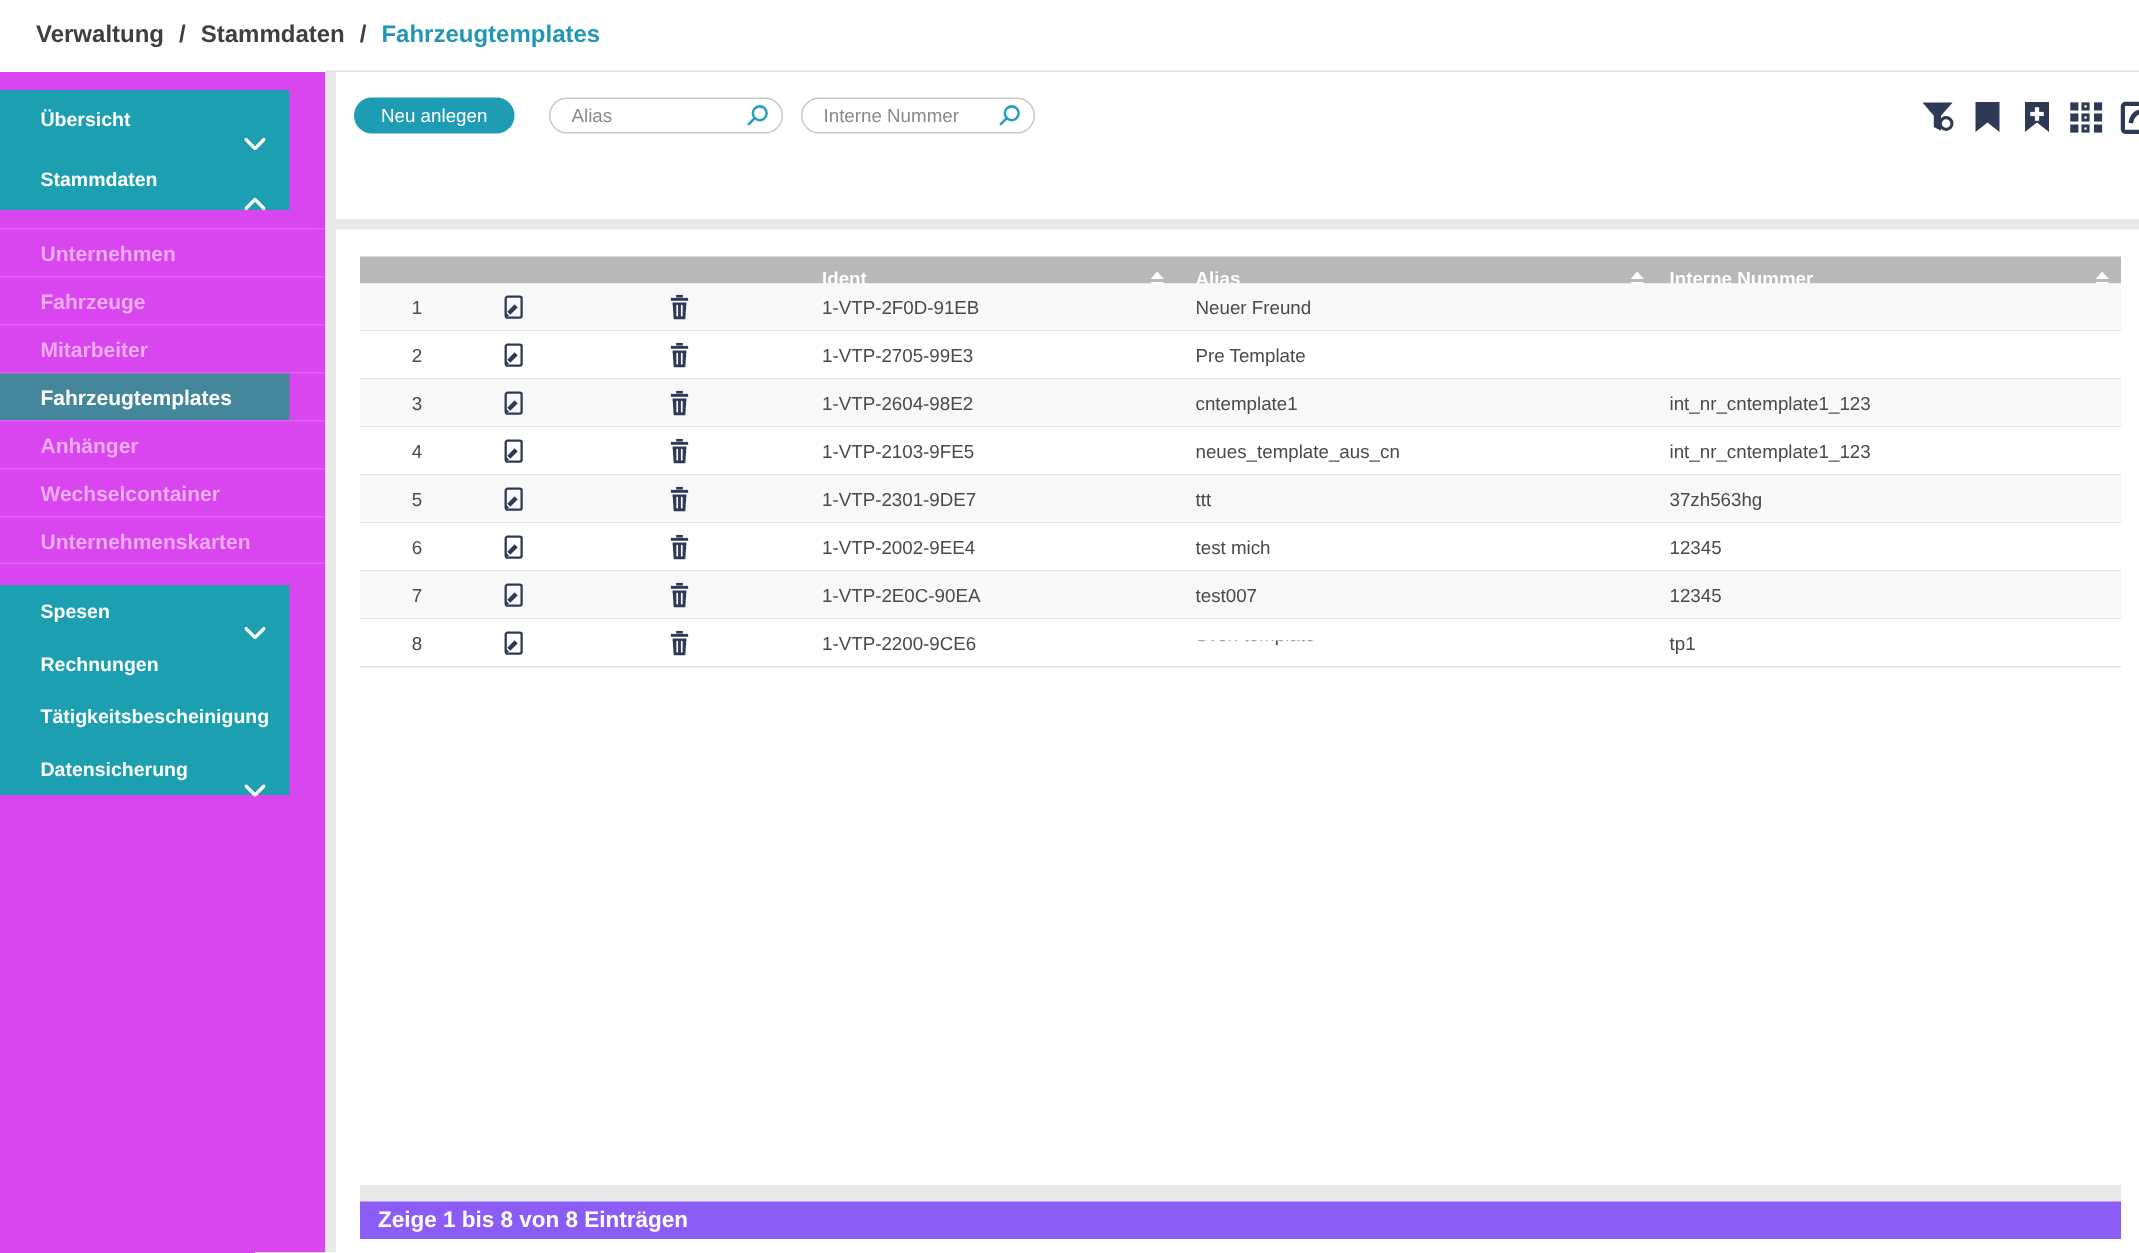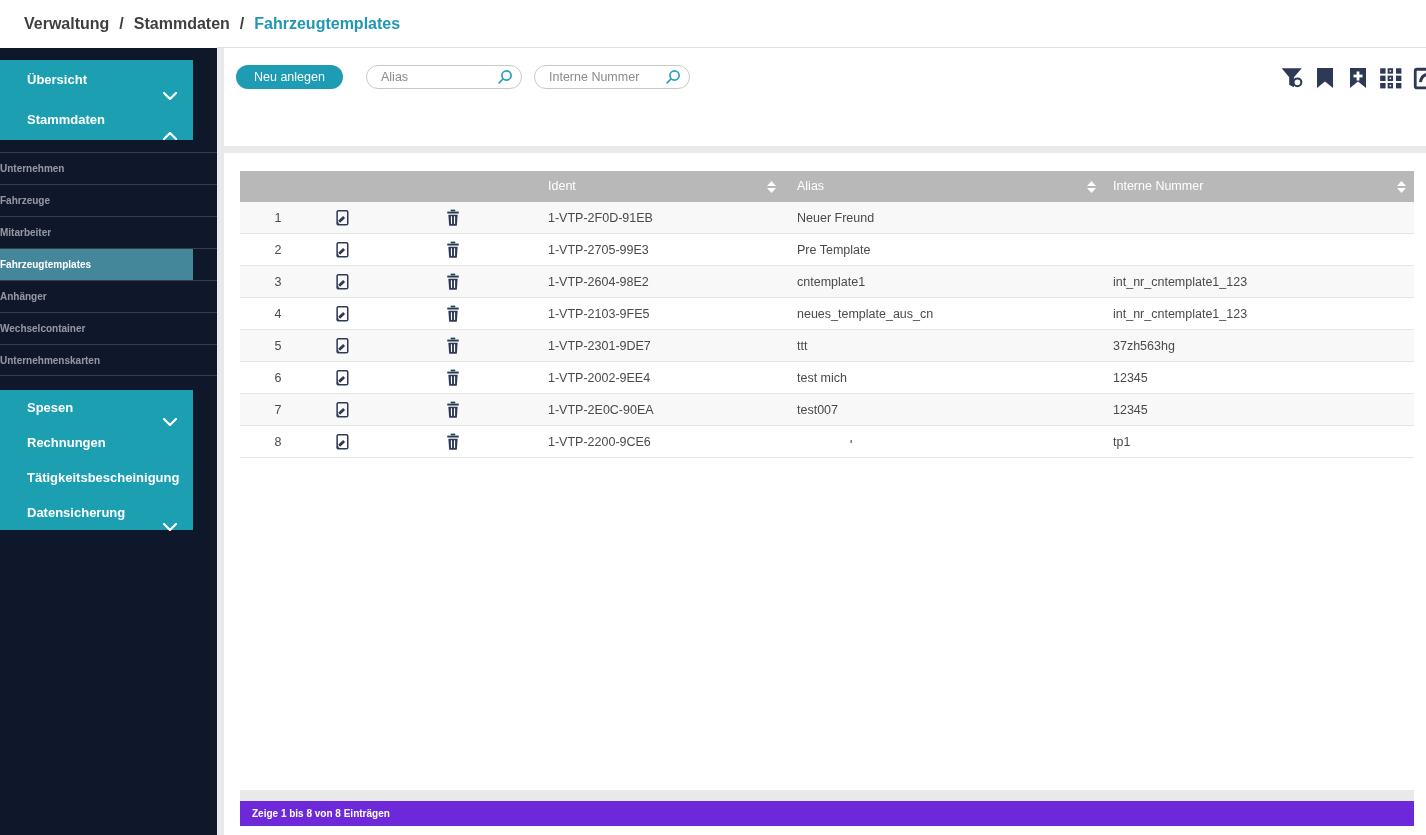--- a/index.html
+++ b/index.html
@@ -10,32 +10,32 @@
   
   .breadcrumb { position:absolute; left:0; top:0; width:1426px; height:47px;
                 background:#fff; display:flex; align-items:center; padding-left:24px;
                 font-size:16px; font-weight:bold; color:#3f3f3f; }
   .breadcrumb .sep { margin:0 10px; color:#3f3f3f; }
   .breadcrumb .crumb { cursor:pointer; }
   .breadcrumb .crumb.active { color:#2197b3; }
 
   
   .sidebar { position:absolute; left:0; top:48px; width:217px; height:787px;
-             background:#0f172a; }
+             background:#d946ef; }
   .side-group { position:absolute; left:0; width:193px; background:#1d9fb2; }
   .side-group.g1 { top:12px; }
   .side-group.g2 { top:342px; }
   .g-item { position:relative; height:40px; line-height:40px; padding-left:27px;
             color:#fff; font-size:13px; font-weight:bold; cursor:pointer; }
   .g2 .g-item { height:35px; line-height:35px; }
   .g-item .chev { position:absolute; right:16px; top:50%; margin-top:-4px; }
 
   .submenu { position:absolute; left:0; top:104px; width:217px; }
   .sub-item { position:relative; width:218px; height:32px; line-height:32px;
-              font-size:10px; font-weight:bold;
+              padding-left:27px; font-size:14px; font-weight:bold;
               color:rgba(255,255,255,0.55); cursor:pointer;
               border-top:1px solid rgba(255,255,255,0.16); }
   .sub-item:last-child { border-bottom:1px solid rgba(255,255,255,0.16); }
   .sub-item.active { color:#fff; }
   .sub-item.active::before { content:""; position:absolute; left:0; top:0;
               width:193px; height:100%; background:#45879a; z-index:0; }
   .sub-item span { position:relative; z-index:1; }
 
   
   .gutter-v { position:absolute; left:217px; top:48px; width:7px; height:787px; background:#e9e9e9; }
@@ -54,43 +54,43 @@
              font-size:12.5px; color:#555; outline:none; background:#fff; }
   .search-wrap input::placeholder { color:#8a8a8a; opacity:1; }
   .search-wrap svg { position:absolute; right:8px; top:3px; }
 
   .top-icons { position:absolute; left:1278px; top:61px; display:flex; gap:5px; align-items:center; }
   .top-icons .tico { width:28px; height:34px; display:flex; align-items:center;
                      justify-content:center; cursor:pointer; }
 
   
   .tbl { position:absolute; left:240px; top:171px; width:1174px; }
-  .thead { position:relative; height:31px; background:#b8b8b8; color:#fff;
-           font-size:12.5px; font-weight:normal; }
+  .thead { position:relative; height:18px; background:#b8b8b8; color:#fff;
+           font-size:12.5px; font-weight:bold; }
   .th { position:absolute; top:0; height:31px; line-height:31px; cursor:pointer; }
   .th-ident  { left:308px; }  .th-alias  { left:557px; }  .th-interne { left:873px; }
   .sortico { position:absolute; top:10px; cursor:pointer; }
   .s1 { left:526px; } .s2 { left:846px; } .s3 { left:1156px; }
 
   .trow { position:relative; height:32px; border-bottom:1px solid #e5e5e5;
           font-size:12.5px; color:#4a4a4a; }
   .trow:nth-child(odd) { background:#f8f8f8; }
   .trow:nth-child(even) { background:#fff; }
   .cell { position:absolute; top:0; height:32px; line-height:32px; white-space:nowrap; }
   .c-num   { left:0; width:76px; text-align:center; }
   .c-edit  { left:95px;  width:22px; top:6px; height:20px; line-height:normal; cursor:pointer; }
   .c-trash { left:205px; width:22px; top:6px; height:20px; line-height:normal; cursor:pointer; }
   .c-ident { left:308px; } .c-alias { left:557px; } .c-interne { left:873px; }
 
   .clip { position:absolute; left:0; top:14px; height:5px; overflow:hidden; display:block; }
   .clip .clip-inner { display:block; line-height:15px; margin-top:-11px; }
 
   .tfoot-band { position:absolute; left:240px; top:790px; width:1174px; height:11px; background:#e9e9e9; }
   .tfoot { position:absolute; left:240px; top:801px; width:1174px; height:25px;
-           background:#6d28d9; color:#fff; font-size:10px; font-weight:bold;
+           background:#8b5cf6; color:#fff; font-size:15px; font-weight:bold;
            line-height:25px; padding-left:12px; }
 </style>
 </head>
 <body>
 
 <div id="stage">
 
   <div class="breadcrumb">
     <span class="crumb">Verwaltung</span>
     <span class="sep">/</span>

